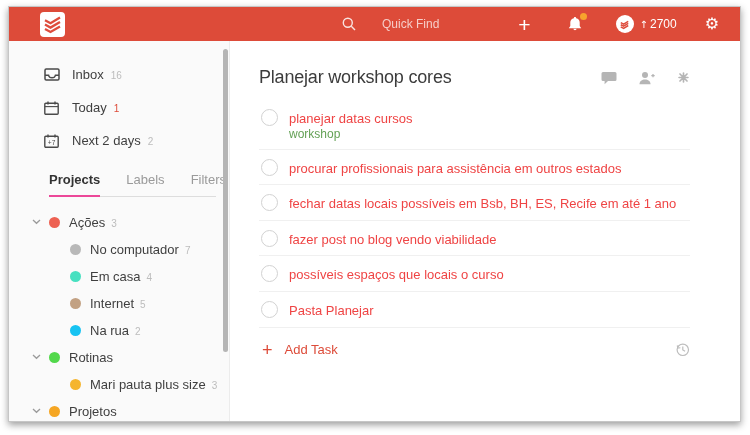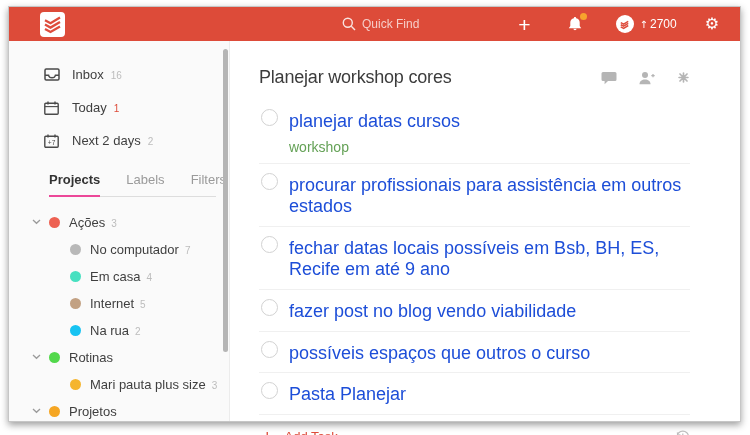--- a/index.html
+++ b/index.html
@@ -9,21 +9,21 @@
     background:#fff; position:relative; overflow:hidden;
   }
   .window {
     position:absolute; left:8px; top:6px; width:733px; height:416px;
     background:#fff; border:1px solid #c6c6c6;
     box-shadow:0 3px 7px rgba(0,0,0,.38);
   }
   
   .topbar { height:34px; background:#dd4b39; display:flex; align-items:center; position:relative; }
   .logo { margin-left:31px; width:25px; height:25px; display:flex; cursor:pointer; }
-  .search { position:absolute; left:333px; top:0; height:34px; display:flex; align-items:center; gap:6px; }
+  .search { position:absolute; left:333px; top:0; height:34px; display:flex; align-items:center; gap:26px; }
   .search input {
     background:transparent; border:none; outline:none; width:150px;
     color:rgba(255,255,255,.9); font-size:12px; font-family:"Liberation Sans",sans-serif;
   }
   .search input::placeholder { color:rgba(255,255,255,.72); }
   .topbar-right { margin-left:auto; display:flex; align-items:center; margin-right:21px; }
   .tb-plus { color:#fff; font-size:21px; font-weight:300; line-height:1; cursor:pointer; margin-right:36px; }
   .bell-wrap { position:relative; margin-right:33px; cursor:pointer; display:flex; }
   .bell-badge { position:absolute; top:-3px; right:-4px; width:7px; height:7px; border-radius:50%; background:#f7a32d; }
   .account { display:flex; align-items:center; margin-right:28px; cursor:pointer; }
@@ -56,22 +56,22 @@
   .scroll-thumb { position:absolute; top:8px; right:1px; width:5px; height:303px; background:#b5b5b5; border-radius:3px; cursor:pointer; }
   
   .main { position:absolute; top:34px; left:222px; right:0; bottom:0; background:#fff; padding:0 50px 15px 28px; }
   .main-header { margin-top:26px; display:flex; align-items:center; }
   .main-title { font-size:18px; color:#3c3c3c; font-weight:400; letter-spacing:-.2px; }
   .header-icons { margin-left:auto; display:flex; gap:21px; align-items:center; }
   .hicon { display:flex; cursor:pointer; }
   .task-list { margin-top:12px; }
   .task-row { display:flex; align-items:flex-start; padding:9px 0 8px 2px; border-bottom:1px solid #f0f0f0; cursor:pointer; }
   .task-circle { width:17px; height:17px; border:1px solid #d2d2d2; border-radius:50%; margin-right:11px; flex-shrink:0; background:#fff; }
-  .task-text { font-size:18px; color:#1d4ed8; padding-top:2px; line-height:1.2; }
-  .task-label { font-size:14px; color:#64a156; margin-top:6px; cursor:pointer; }
+  .task-text { font-size:13px; color:#ef4444; padding-top:2px; line-height:1.2; }
+  .task-label { font-size:12px; color:#64a156; margin-top:0; cursor:pointer; }
   .add-row { display:flex; align-items:center; padding-top:13px; }
   .add-plus { color:#dd4b39; font-size:18px; line-height:1; margin:0 12px 0 3px; font-weight:400; cursor:pointer; }
   .add-label { font-size:13px; color:#dd4b39; cursor:pointer; }
   .history { margin-left:auto; display:flex; cursor:pointer; }
 </style>
 </head>
 <body>
 
 <div class="window">
 
@@ -257,33 +257,33 @@
         </div>
         <div class="task-row">
           <span class="task-circle"></span>
           <span class="task-body">
             <div class="task-text">procurar profissionais para assistência em outros estados</div>
           </span>
         </div>
         <div class="task-row">
           <span class="task-circle"></span>
           <span class="task-body">
-            <div class="task-text">fechar datas locais possíveis em Bsb, BH, ES, Recife em até 9 ano</div>
+            <div class="task-text">fechar datas locais possíveis em Bsb, BH, ES, Recife em até 1 ano</div>
           </span>
         </div>
         <div class="task-row">
           <span class="task-circle"></span>
           <span class="task-body">
             <div class="task-text">fazer post no blog vendo viabilidade</div>
           </span>
         </div>
         <div class="task-row">
           <span class="task-circle"></span>
           <span class="task-body">
-            <div class="task-text">possíveis espaços que outros o curso</div>
+            <div class="task-text">possíveis espaços que locais o curso</div>
           </span>
         </div>
         <div class="task-row">
           <span class="task-circle"></span>
           <span class="task-body">
             <div class="task-text">Pasta Planejar</div>
           </span>
         </div>
       </div>
 

